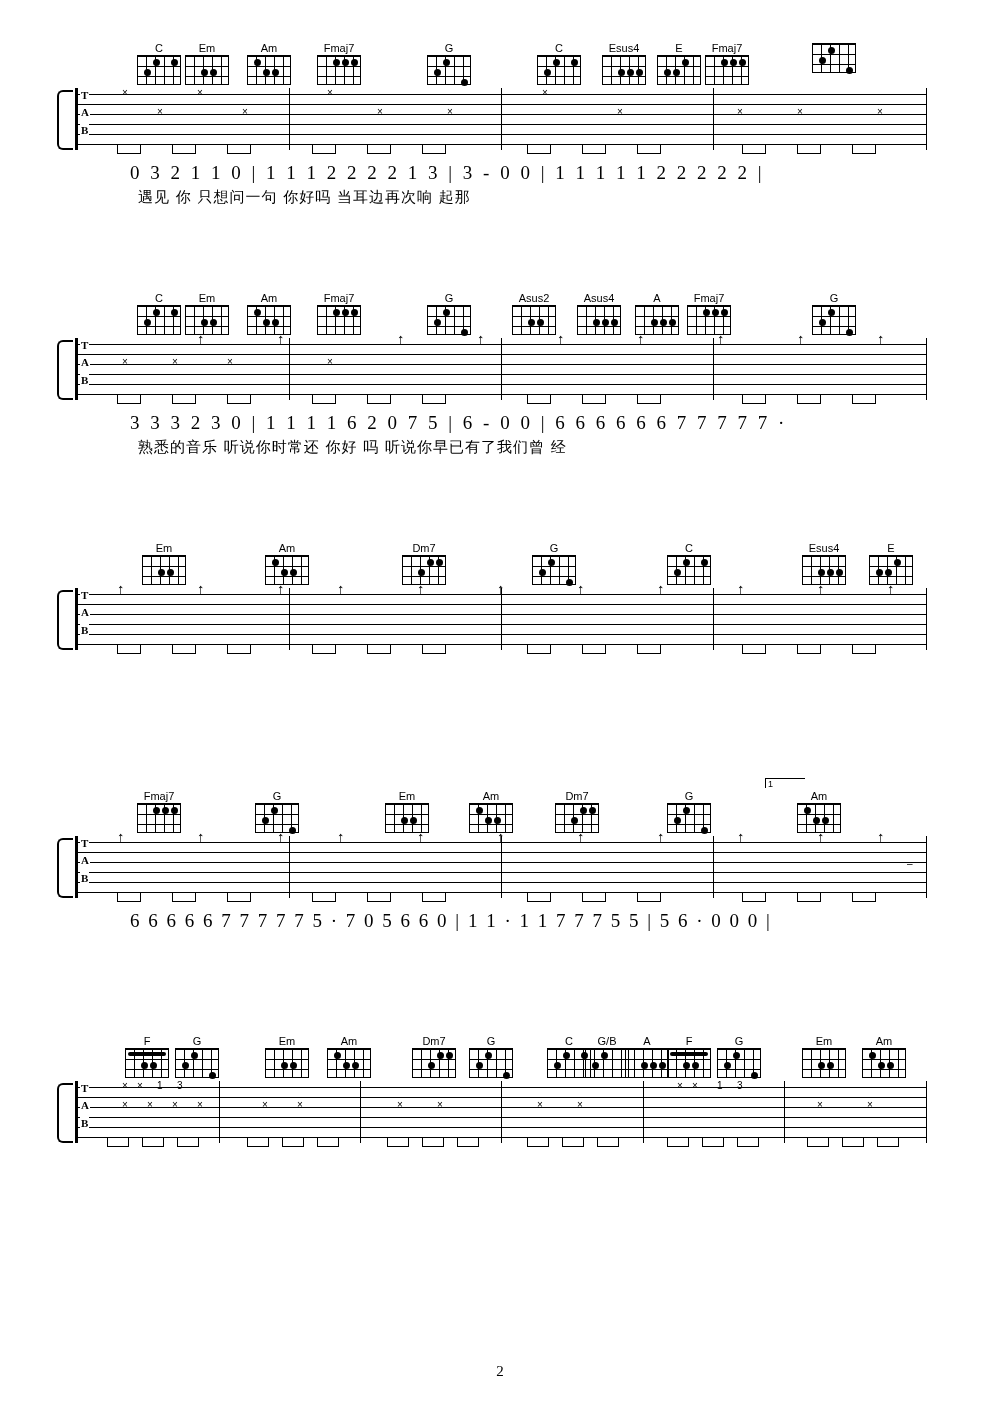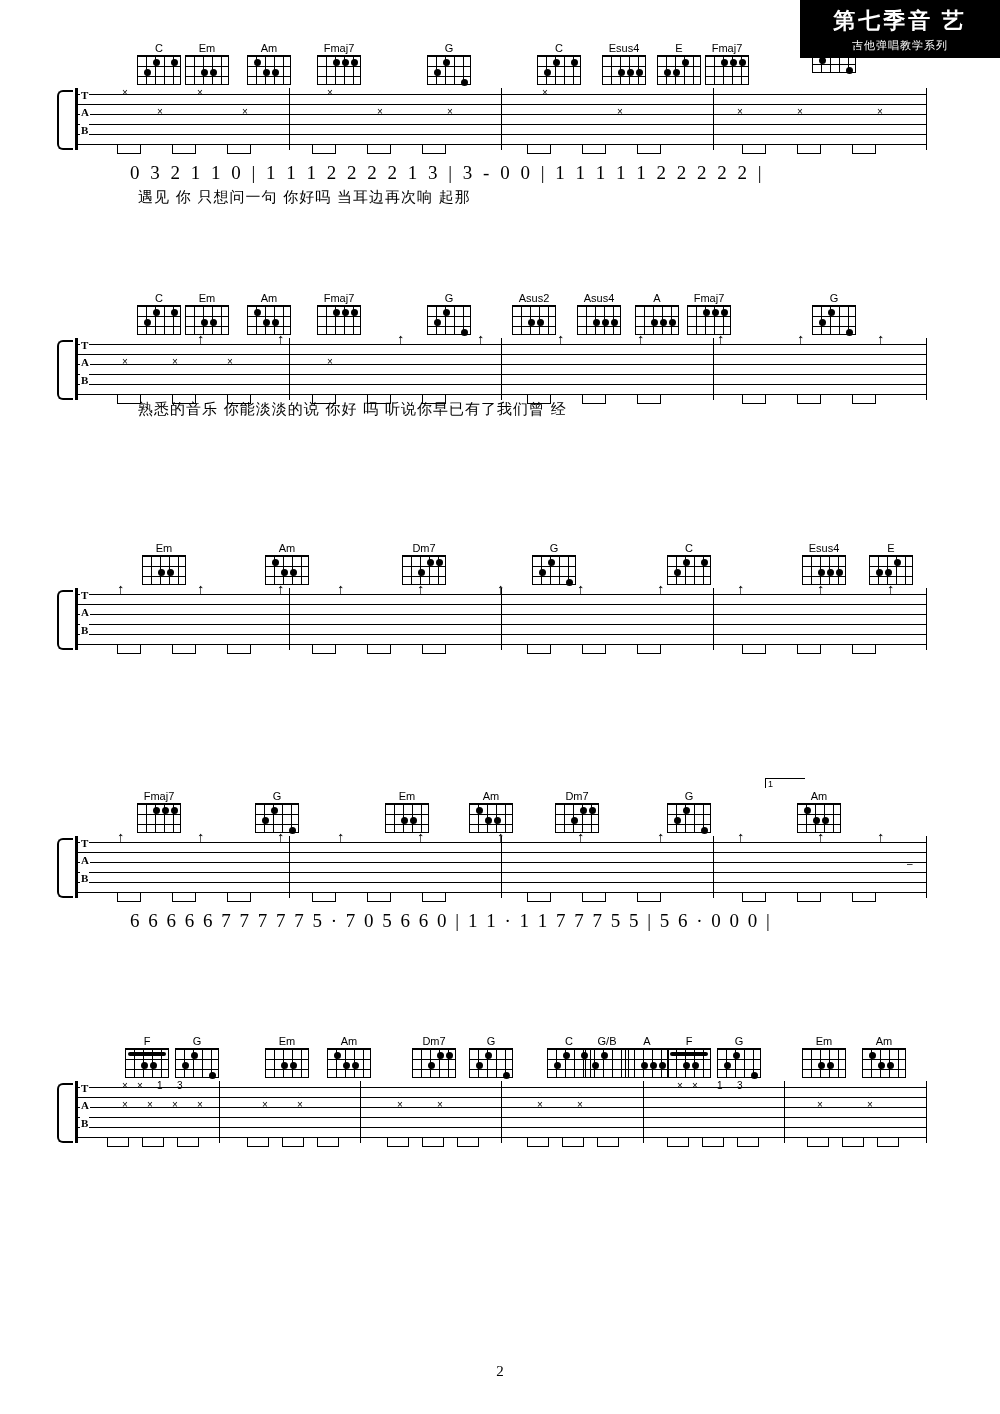--- a/index.html
+++ b/index.html
@@ -64,24 +64,20 @@
 
   
   .pagenum{position:absolute;left:0;right:0;bottom:34px;text-align:center;font-size:15px;font-family:"Liberation Serif",serif;}
   .footer{position:absolute;left:0;right:0;bottom:6px;text-align:center;font-size:17px;font-family:"DejaVu Sans",sans-serif;font-weight:bold;letter-spacing:1px;}
 </style>
 </head>
 <body>
 
 <div class="page">
 
-  <div class="header">
-    <div class="h1">第七季音 艺</div>
-    <div class="h2">吉他弹唱教学系列</div>
-  </div>
 
 
   <div class="system" style="top:42px;">
     <div class="chordrow">
       <div class="chord" style="left:130px;">
         <div class="cname">C</div>
         <div class="grid">
             <i class="v" style="left:8px"></i>
             <i class="v" style="left:17px"></i>
             <i class="v" style="left:26px"></i>
@@ -448,22 +444,25 @@
       <div class="rhy" style="left:290px;top:56px;width:22px"></div>
       <div class="rhy" style="left:345px;top:56px;width:22px"></div>
       <div class="rhy" style="left:450px;top:56px;width:22px"></div>
       <div class="rhy" style="left:505px;top:56px;width:22px"></div>
       <div class="rhy" style="left:560px;top:56px;width:22px"></div>
       <div class="rhy" style="left:665px;top:56px;width:22px"></div>
       <div class="rhy" style="left:720px;top:56px;width:22px"></div>
       <div class="rhy" style="left:775px;top:56px;width:22px"></div>
     </div>
 
+    <div class="numrow" style="margin-top:12px;">
+      <span class="num" style="left:30px;letter-spacing:3px;">3 3 3 2 3   0  | 1 1 1 1 6 2  0 7 5 | 6  -  0   0  | 6 6 6 6 6 6 7 7 7 7 7 ·</span>
+    </div>
     <div class="lyrrow">
-      <span class="lyr" style="left:38px;letter-spacing:1px;">熟悉的音乐      你能淡淡的说   你好 吗            听说你早已有了我们曾 经</span>
+      <span class="lyr" style="left:38px;letter-spacing:1px;">熟悉的音乐      听说你时常还   你好 吗            听说你早已有了我们曾 经</span>
     </div>
   </div>
 
   <div class="system" style="top:542px;">
     <div class="chordrow">
       <div class="chord" style="left:135px;">
         <div class="cname">Em</div>
         <div class="grid">
             <i class="v" style="left:8px"></i>
             <i class="v" style="left:17px"></i>

